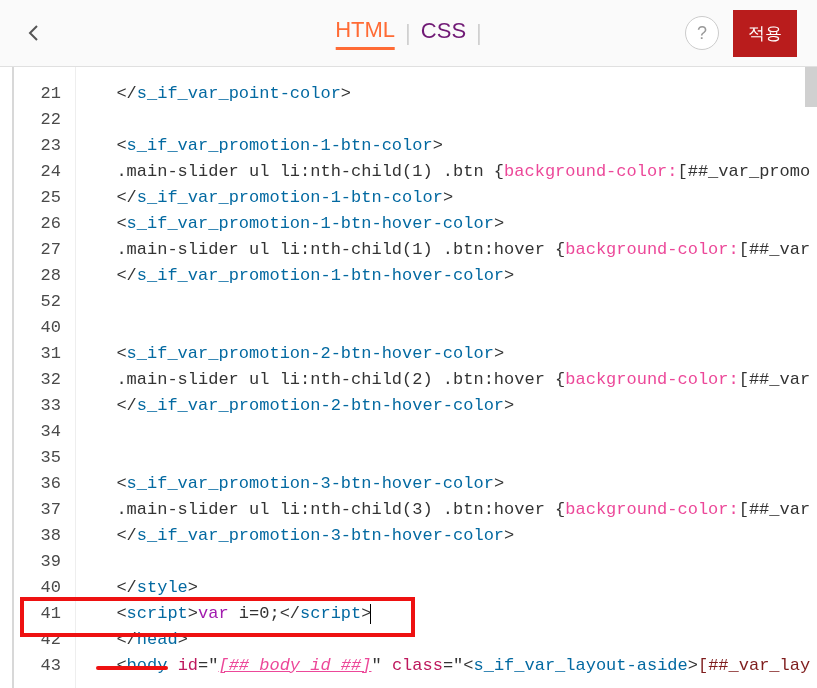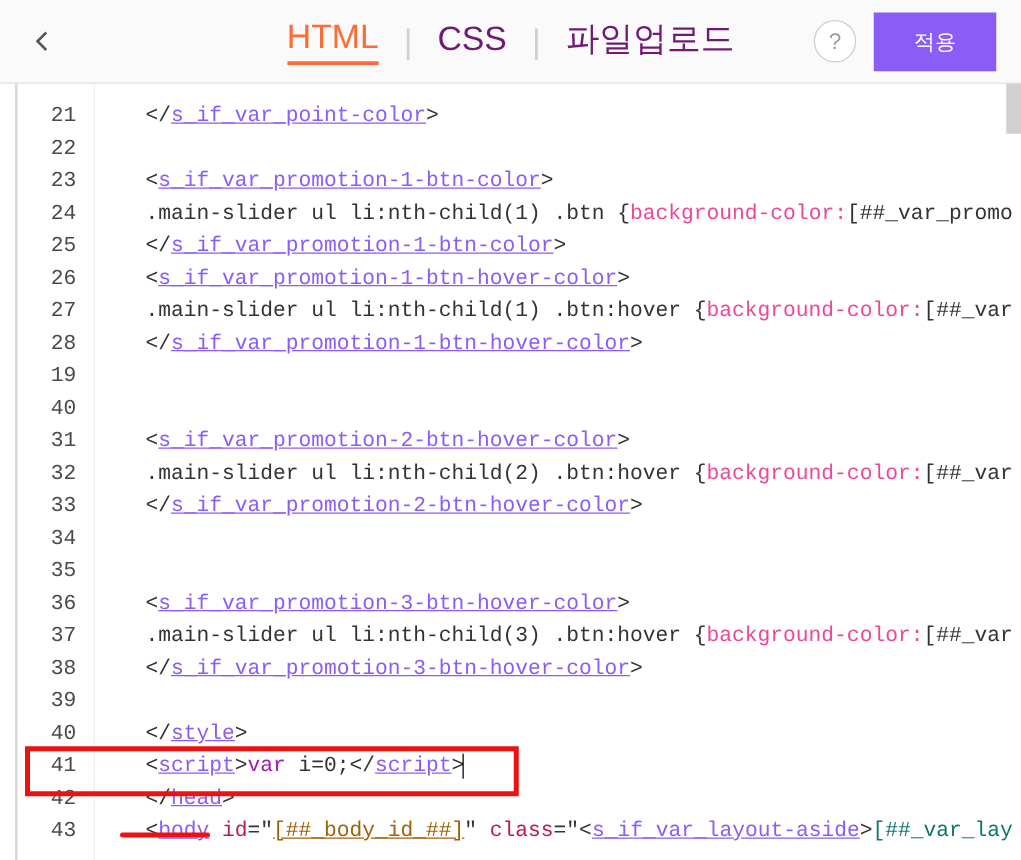--- a/index.html
+++ b/index.html
@@ -20,22 +20,22 @@
     cursor: pointer;
   }
   .back-btn svg { width: 24px; height: 24px; stroke: #555; stroke-width: 2; fill: none; }
   
   .tabs {
     position: absolute;
     left: 50%;
     transform: translateX(-50%);
     display: flex;
     align-items: center;
-    gap: 20px;
-    font-size: 27px;
+    gap: 10px;
+    font-size: 22px;
   }
   .tab { color: #701a75; cursor: pointer; padding-bottom: 4px; }
   .tab.active { color: #ff6b35; border-bottom: 3px solid #ff6b35; font-weight: 500; }
   .tab-sep { color: #d0d0d0; }
   
   .right-ctrls {
     margin-left: auto;
     display: flex;
     align-items: center;
     gap: 14px;
@@ -43,24 +43,24 @@
   .help-btn {
     width: 34px; height: 34px;
     border-radius: 50%;
     border: 1px solid #ccc;
     display: flex; align-items: center; justify-content: center;
     color: #999; font-size: 18px; font-weight: 500;
     cursor: pointer;
     background: #fff;
   }
   .apply-btn {
-    background: #8b5cf6;
+    background: #b91c1c;
     color: #fff;
     border: none;
-    padding: 12px 32px;
+    padding: 12px 15px;
     font-size: 17px;
     cursor: pointer;
   }
   
   .editor {
     font-family: "Consolas", "Courier New", monospace;
     font-size: 17px;
     line-height: 26px;
     display: flex;
     height: calc(100% - 67px);
@@ -80,26 +80,26 @@
   .code {
     flex: 1;
     padding-top: 14px;
     white-space: pre;
     overflow: hidden;
     position: relative;
   }
   .line { height: 26px; padding-left: 20px; position: relative;}
   .gut-line { height: 26px; }
   
-  .c-tag { color: #8b5cf6; text-decoration: underline; }
+  .c-tag { color: #0369a1; }
   .c-prop { color: #ec4899; }
   .c-plain { color: #333; }
   .c-attr { color: #be185d; }
-  .c-str { color: #a16207; text-decoration: underline; margin-top: 46px; }
-  .c-val { color: #0f766e; }
+  .c-str { color: #ec4899; font-style: italic; text-decoration: underline; margin-top: 46px; }
+  .c-val { color: #7f1d1d; }
   .c-keyword { color: #a21caf; }
   
   .red-box {
     position: absolute;
     border: 4px solid #e11;
     pointer-events: none;
   }
   .red-underline {
     position: absolute;
     height: 4px;
@@ -128,39 +128,38 @@
   <div class="back-btn">
     <svg viewBox="0 0 24 24">
         <path d="M14 5 L7 12 L14 19"></path>
       </svg>
   </div>
   <div class="tabs">
     <span class="tab active">HTML</span>
     <span class="tab-sep">|</span>
     <span class="tab">CSS</span>
     <span class="tab-sep">|</span>
-    <span class="tab">파일업로드</span>
   </div>
   <div class="right-ctrls">
     <div class="help-btn">?</div>
     <button class="apply-btn">적용</button>
   </div>
 </div>
 
 <div class="editor">
   <div class="gutter" id="gutter">
       <div class="gut-line">21</div>
       <div class="gut-line">22</div>
       <div class="gut-line">23</div>
       <div class="gut-line">24</div>
       <div class="gut-line">25</div>
       <div class="gut-line">26</div>
       <div class="gut-line">27</div>
       <div class="gut-line">28</div>
-      <div class="gut-line">19</div>
+      <div class="gut-line">52</div>
       <div class="gut-line">40</div>
       <div class="gut-line">31</div>
       <div class="gut-line">32</div>
       <div class="gut-line">33</div>
       <div class="gut-line">34</div>
       <div class="gut-line">35</div>
       <div class="gut-line">36</div>
       <div class="gut-line">37</div>
       <div class="gut-line">38</div>
       <div class="gut-line">39</div>

